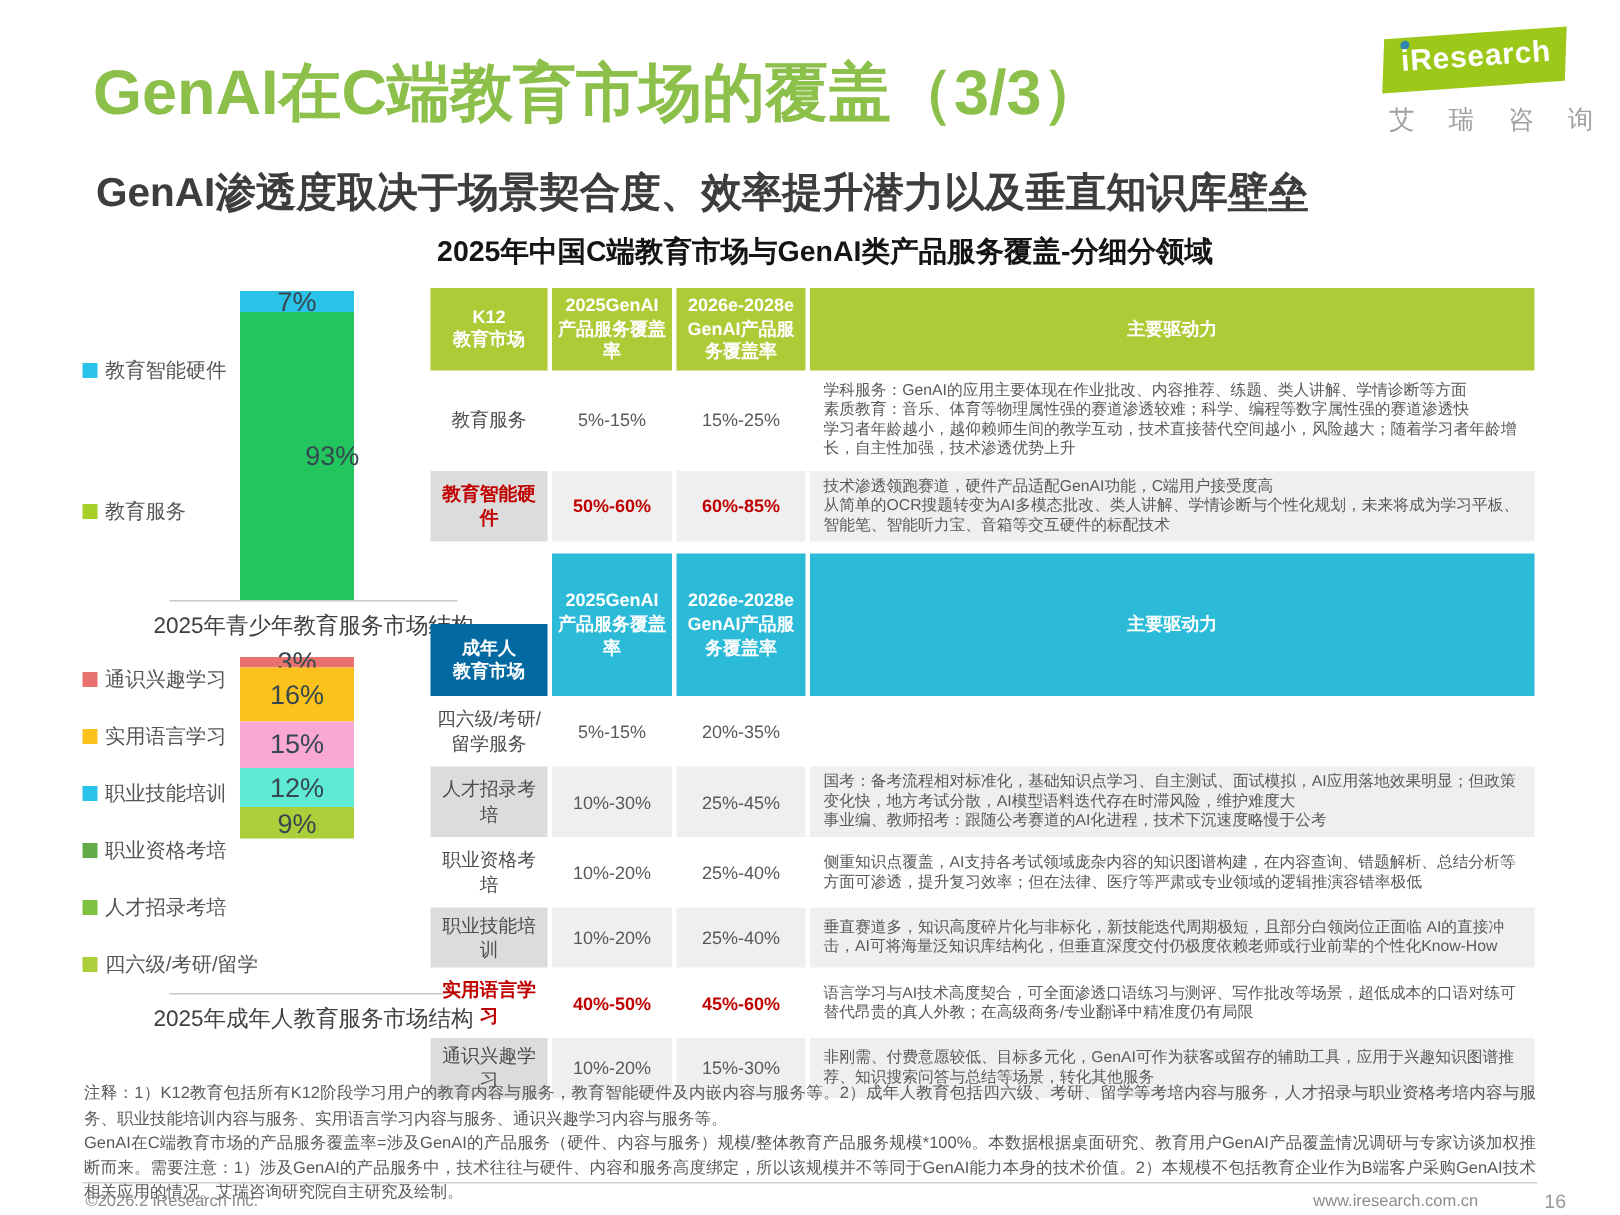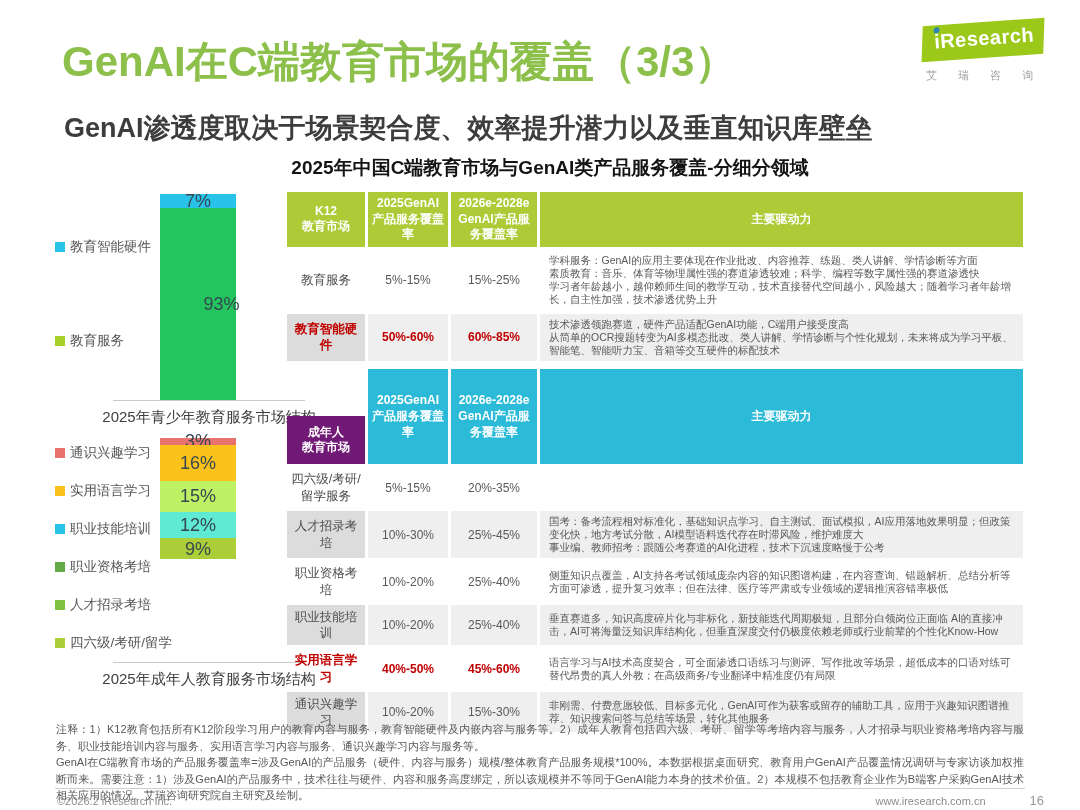--- a/index.html
+++ b/index.html
@@ -7,21 +7,21 @@
   .slide{position:relative;width:1080px;height:810px;background:#fff;overflow:hidden;}
 
   .title{position:absolute;left:62px;top:34px;font-size:42px;font-weight:bold;color:#8cc04b;white-space:nowrap;}
   .subtitle{position:absolute;left:64px;top:110px;font-size:27px;font-weight:bold;color:#3d3d3d;white-space:nowrap;}
   .chart-title{position:absolute;left:190px;top:155px;width:720px;text-align:center;font-size:19px;font-weight:bold;color:#141414;}
 
   .logo{position:absolute;right:30px;top:22px;width:128px;text-align:left;}
   .logo-flag{position:relative;display:inline-block;background:#9bc819;color:#fff;font-weight:bold;font-size:20px;padding:5px 10px 8px 12px;transform:rotate(-4deg) skewX(-6deg);}
   .logo-flag .lg-txt{display:inline-block;transform:skewX(6deg);letter-spacing:0.5px;}
   .logo-dot{position:absolute;left:11px;top:2px;width:6px;height:6px;border-radius:50%;background:#2e86b0;}
-  .logo-cn{margin-top:10px;color:#a0a0a0;font-size:11px;letter-spacing:9px;padding-left:4px;white-space:nowrap;}
+  .logo-cn{margin-top:10px;color:#a0a0a0;font-size:17px;letter-spacing:9px;padding-left:4px;white-space:nowrap;}
 
   .chart{position:absolute;left:55px;width:252px;}
   #chart-0{top:190px;height:248px;}
   #chart-1{top:434px;height:254px;}
   .legend{position:absolute;left:0;display:flex;flex-direction:column;justify-content:space-between;}
   .lg-item{display:flex;align-items:center;gap:5px;font-size:13.5px;color:#555;white-space:nowrap;}
   .lg-sq{width:10px;height:10px;flex:0 0 10px;}
   .bar{position:absolute;left:105px;width:76px;top:4px;display:flex;flex-direction:column;}
   .seg{position:relative;display:flex;align-items:center;justify-content:center;overflow:visible;}
   .seg-label{font-size:18px;color:#37474f;line-height:1;}
@@ -116,21 +116,21 @@
             <span>四六级/考研/留学</span>
           </div>
         </div>
         <div class="bar">
           <div class="seg" style="height: 6.72px; background: rgb(232, 115, 110);">
             <span class="seg-label">3%</span>
           </div>
           <div class="seg" style="height: 35.84px; background: rgb(251, 194, 28);">
             <span class="seg-label">16%</span>
           </div>
-          <div class="seg" style="height: 31px; background: #bef264;">
+          <div class="seg" style="height: 31px; background: #f9a8d4;">
             <span class="seg-label">15%</span>
           </div>
           <div class="seg" style="height: 26.88px; background: #5eead4;">
             <span class="seg-label">12%</span>
           </div>
           <div class="seg" style="height: 20.16px; background: rgb(171, 206, 57);">
             <span class="seg-label">9%</span>
           </div>
         </div>
         <div class="axis" style="top: 228px;"></div>
@@ -173,21 +173,21 @@
           <div class="cell val">50%-60%</div>
           <div class="cell val">60%-85%</div>
           <div class="cell drv">
             <div>技术渗透领跑赛道，硬件产品适配GenAI功能，C端用户接受度高</div>
             <div>从简单的OCR搜题转变为AI多模态批改、类人讲解、学情诊断与个性化规划，未来将成为学习平板、智能笔、智能听力宝、音箱等交互硬件的标配技术</div>
           </div>
         </div>
       </div>
       <div class="tbl tbl-1">
         <div class="row">
-          <div class="cell th" style="background: #701a75; margin-top: 47px;">
+          <div class="cell th" style="background: #0369a1; margin-top: 47px;">
             <div>成年人</div>
             <div>教育市场</div>
           </div>
           <div class="cell th" style="background: rgb(43, 186, 216);">
             <div>2025GenAI</div>
             <div>产品服务覆盖率</div>
           </div>
           <div class="cell th" style="background: rgb(43, 186, 216);">
             <div>2026e-2028e</div>
             <div>GenAI产品服</div>

